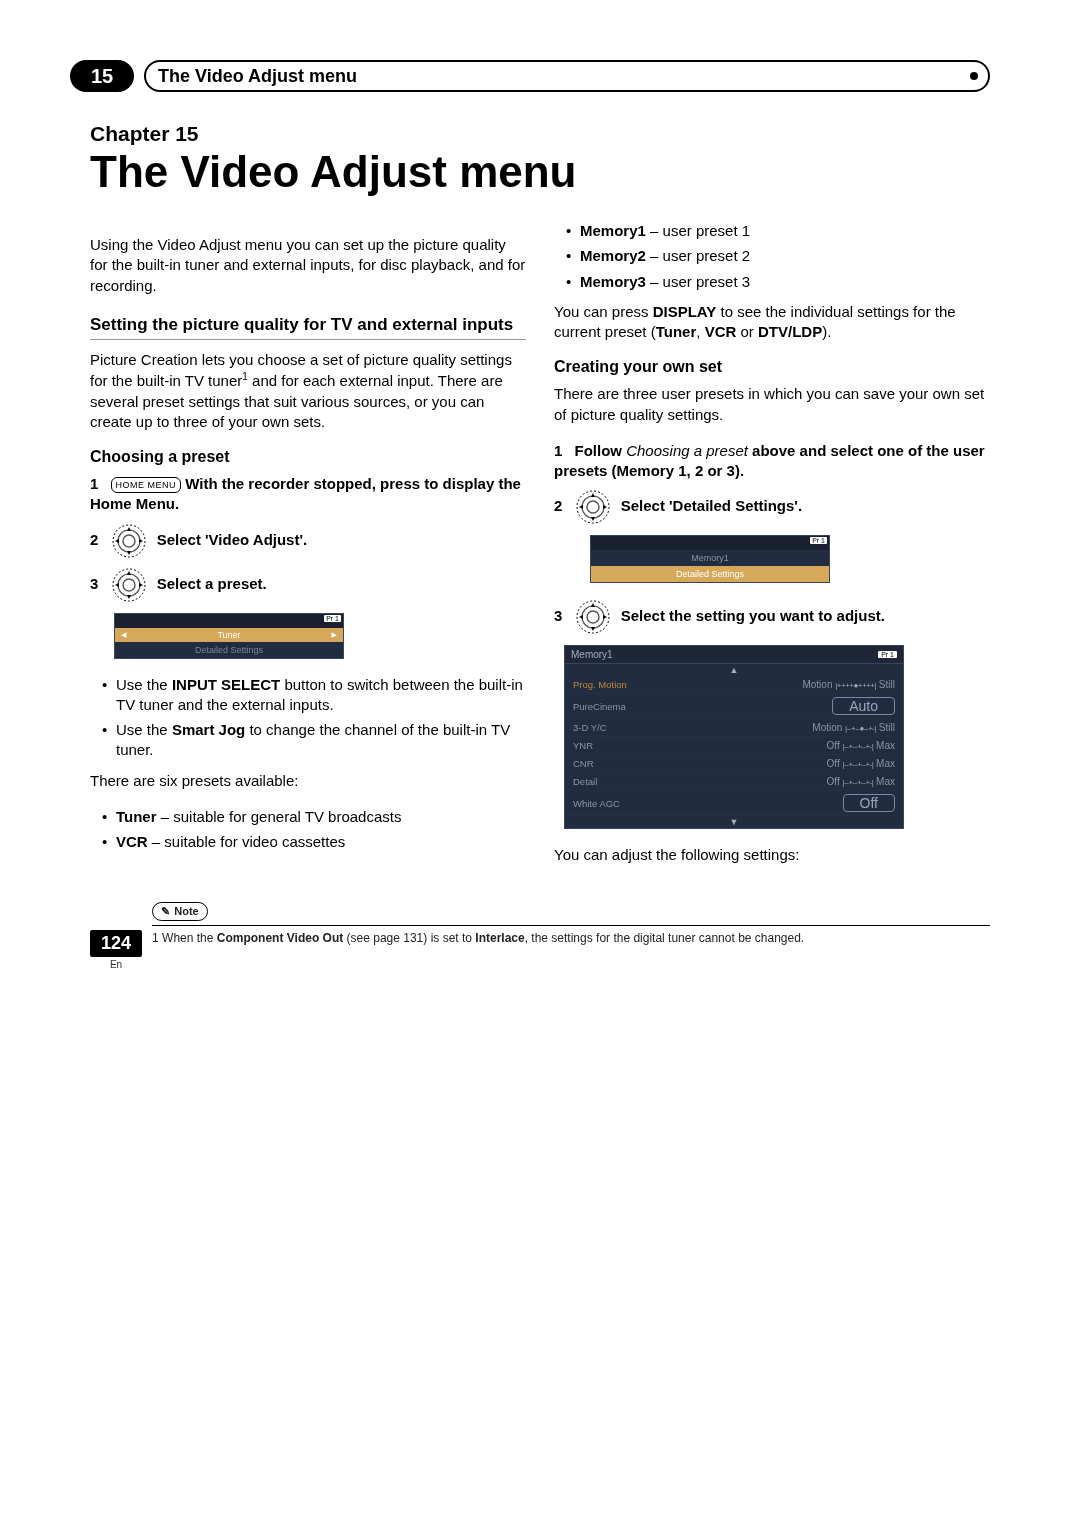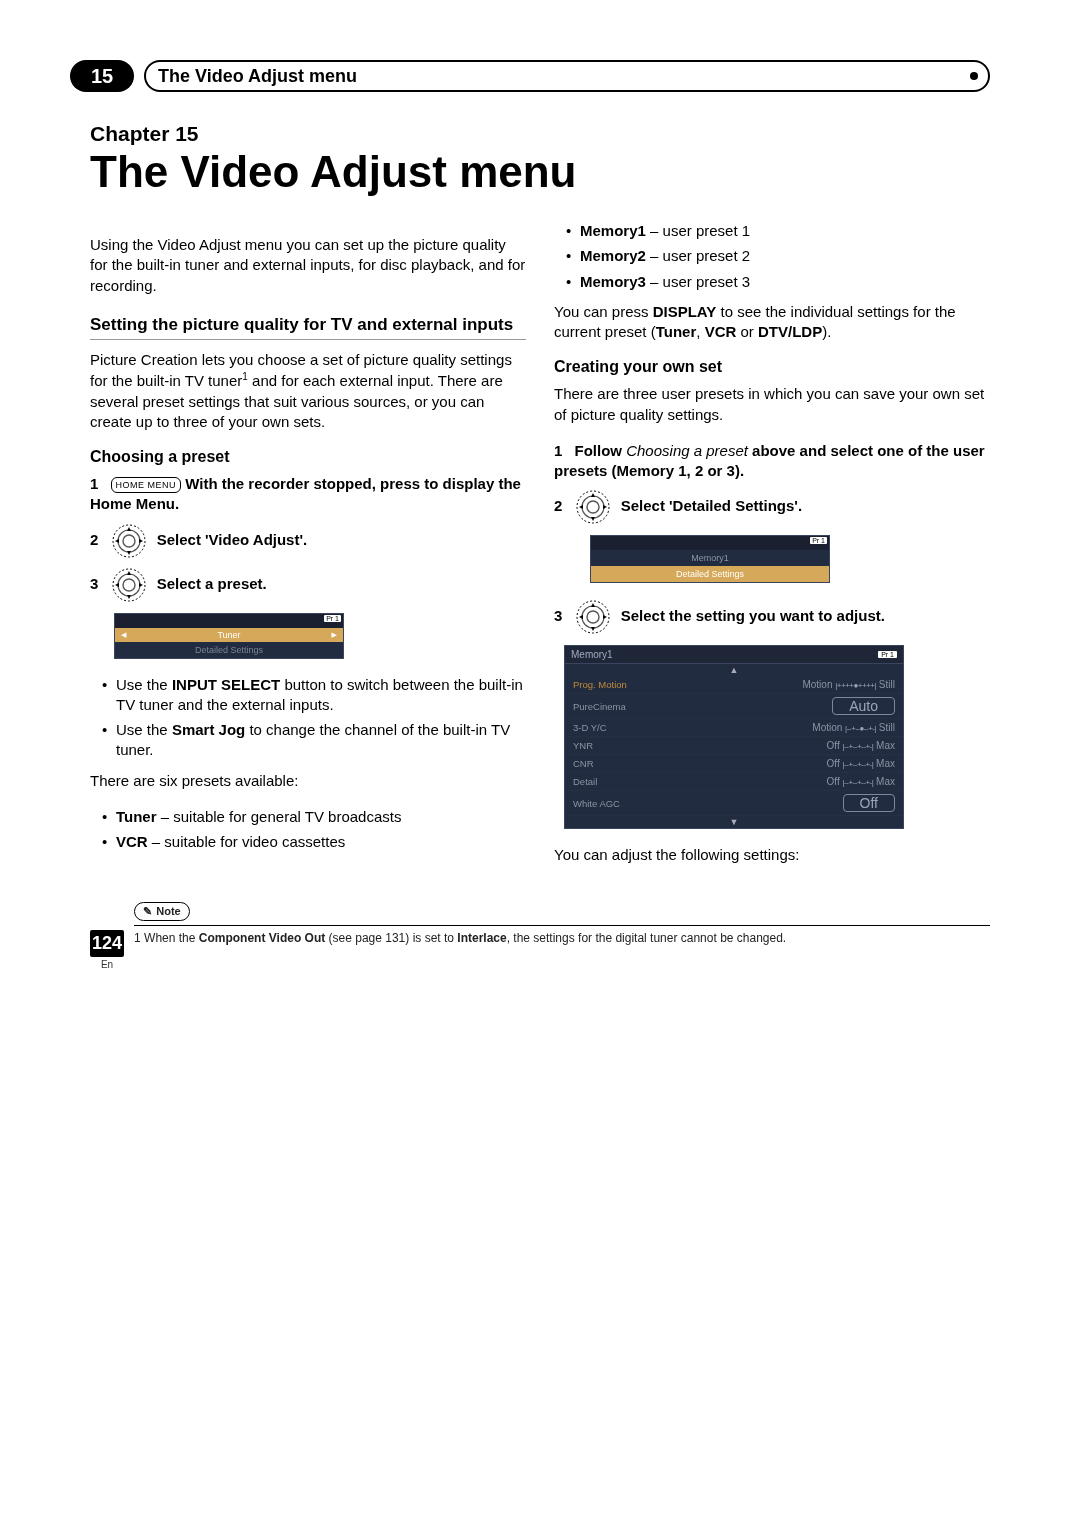--- a/index.html
+++ b/index.html
@@ -164,21 +164,21 @@
     border: 1px solid #39445e;
     background: #222c40;
   }
   .ui-box3 .center-row-sel { background: #d5a85a; color: #fff; text-align: center; font-size: 9px; padding: 3px 0; }
   .ui-box3 .center-row { color: #8b93a5; text-align: center; font-size: 9px; padding: 3px 0; }
   
   .note-area { margin-top: 20px; display: flex; align-items: flex-start; gap: 10px; }
   .note-left { text-align: center; }
   .page-num-box {
     background: #000; color: #fff; font-weight: bold;
-    padding: 3px 2px; font-size: 18px; border-radius: 2px;
+    padding: 3px 11px; font-size: 18px; border-radius: 2px;
   }
   .page-lang { font-size: 10px; color: #333; margin-top: 2px; }
   .note-right { font-size: 12px; color: #222; line-height: 1.4; }
   .note-flag {
     display: inline-flex; align-items: center; gap: 4px;
     border: 1px solid #000; border-radius: 12px; padding: 1px 8px;
     font-size: 11px; font-weight: bold; margin-bottom: 4px;
   }
   .note-flag-icon { font-size: 11px; }
   hr.fine { border: none; border-top: 1px solid #000; margin-bottom: 4px; }

